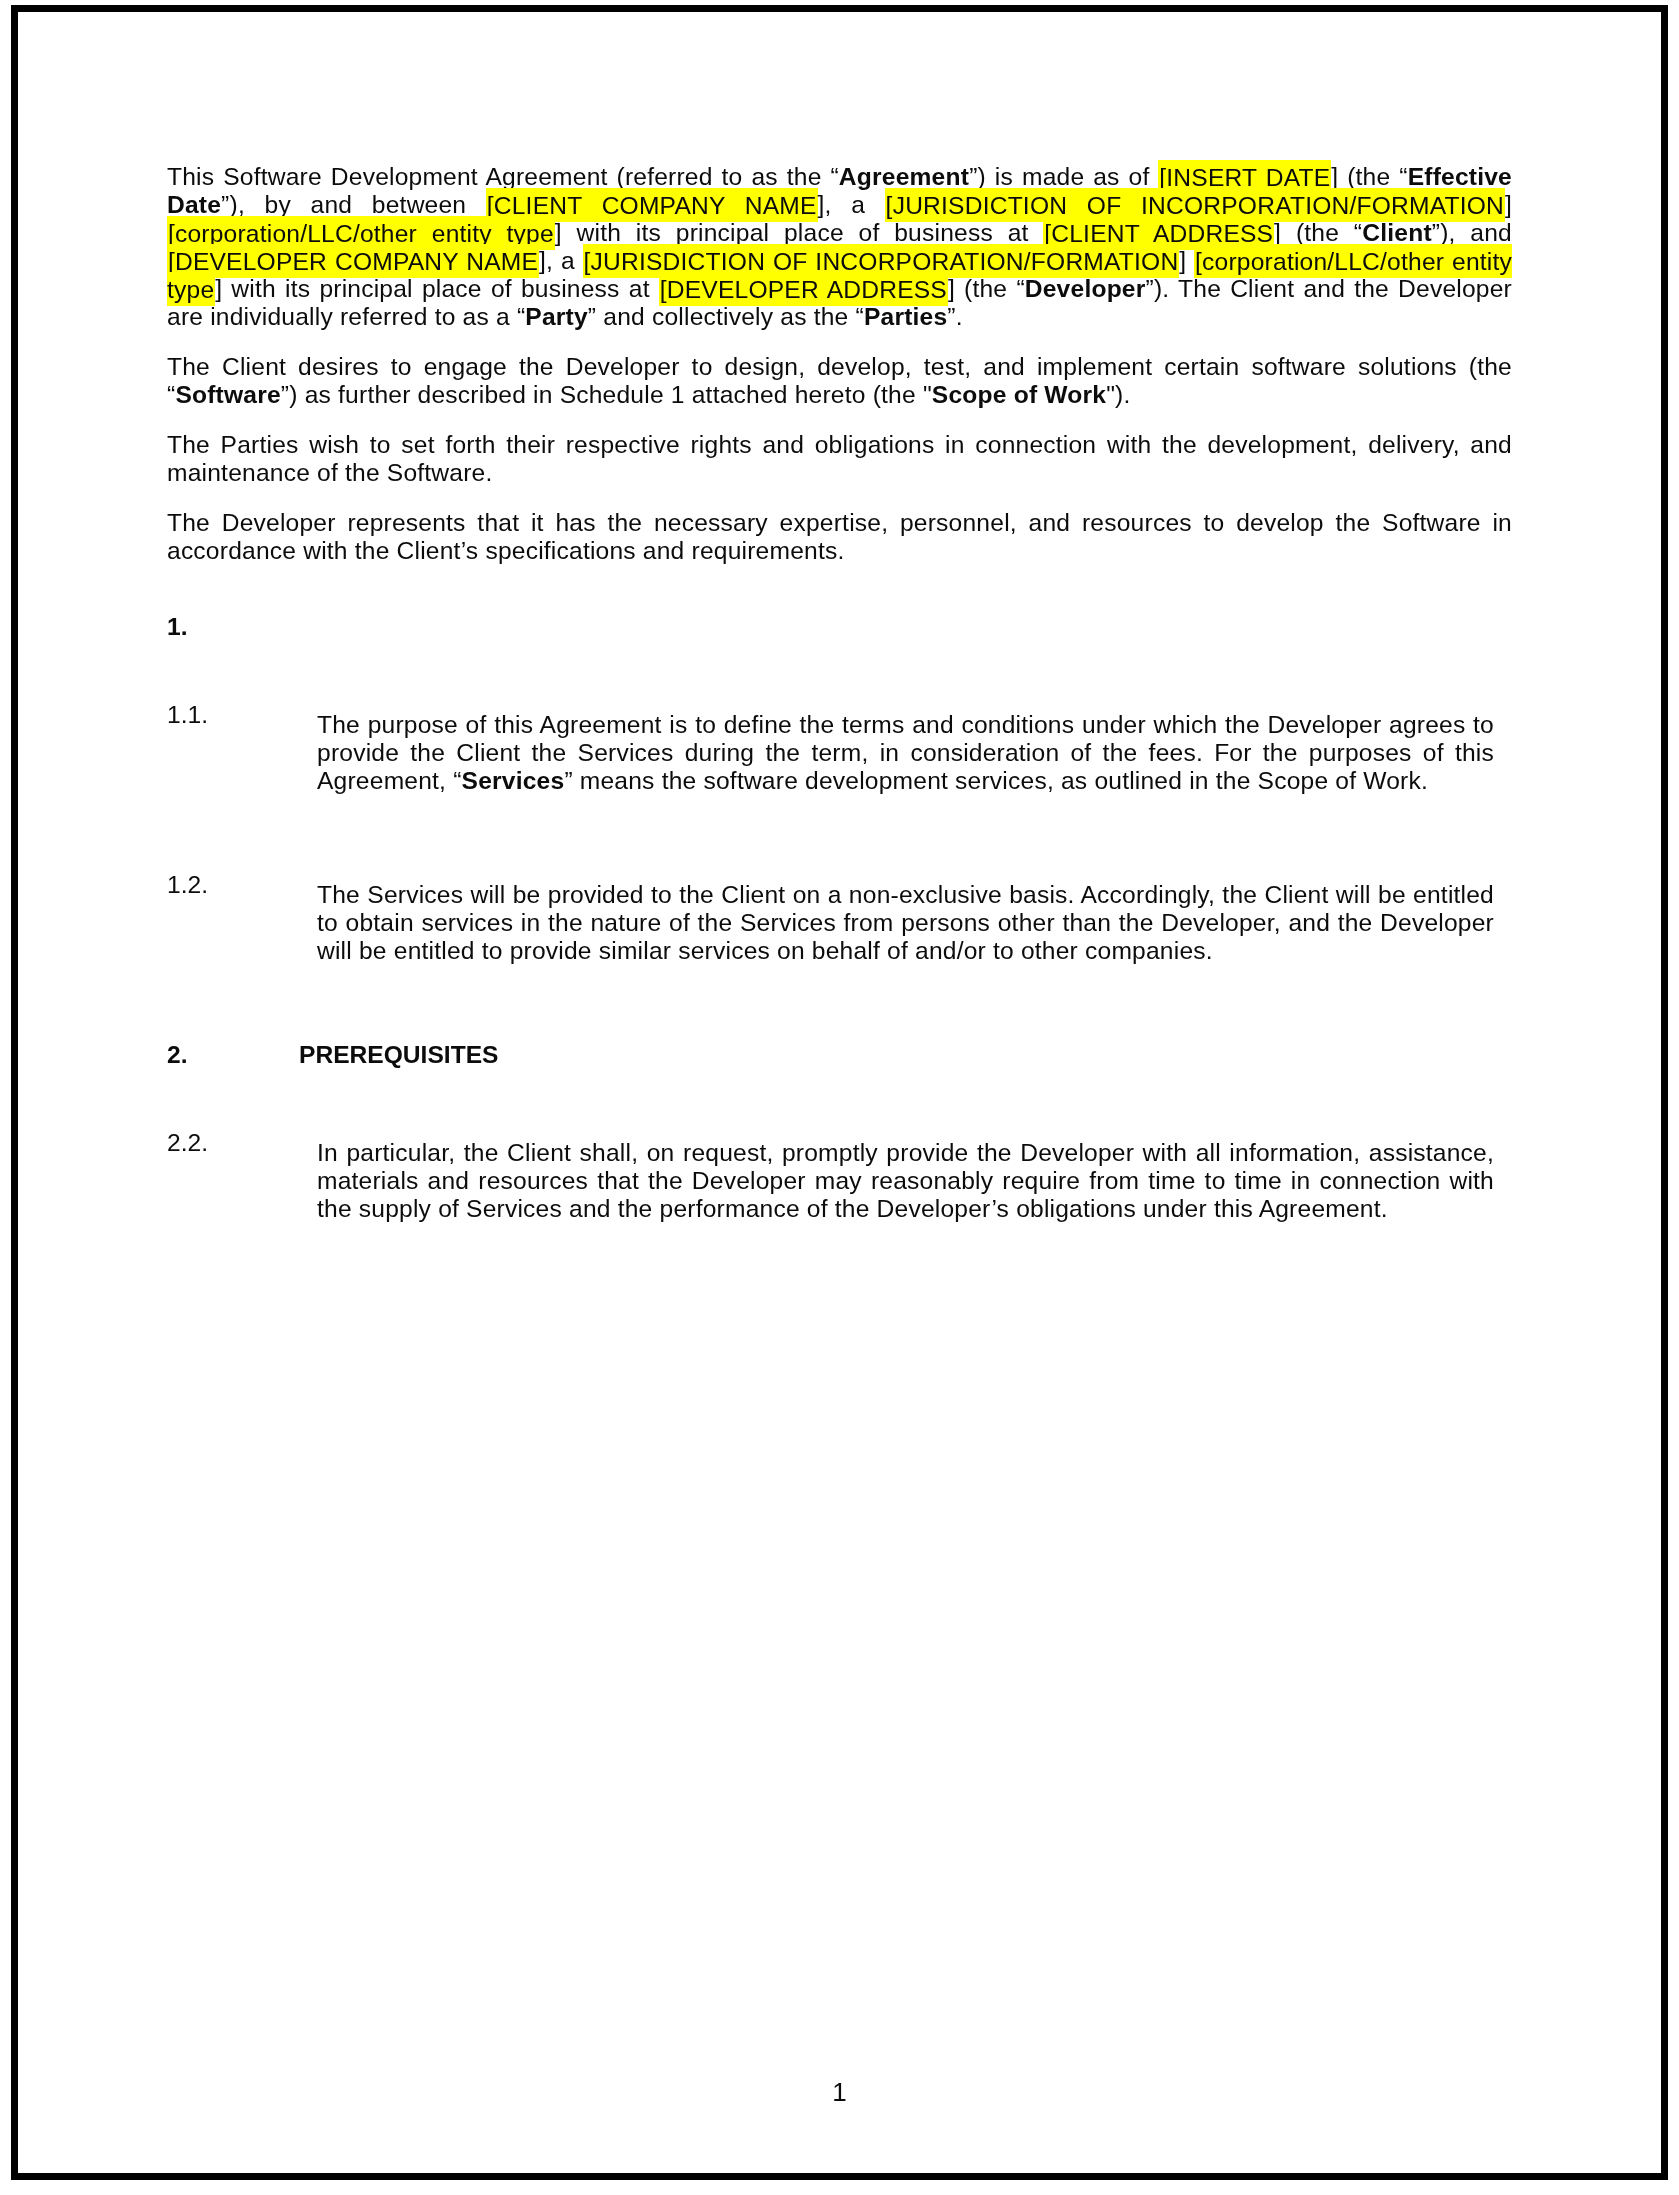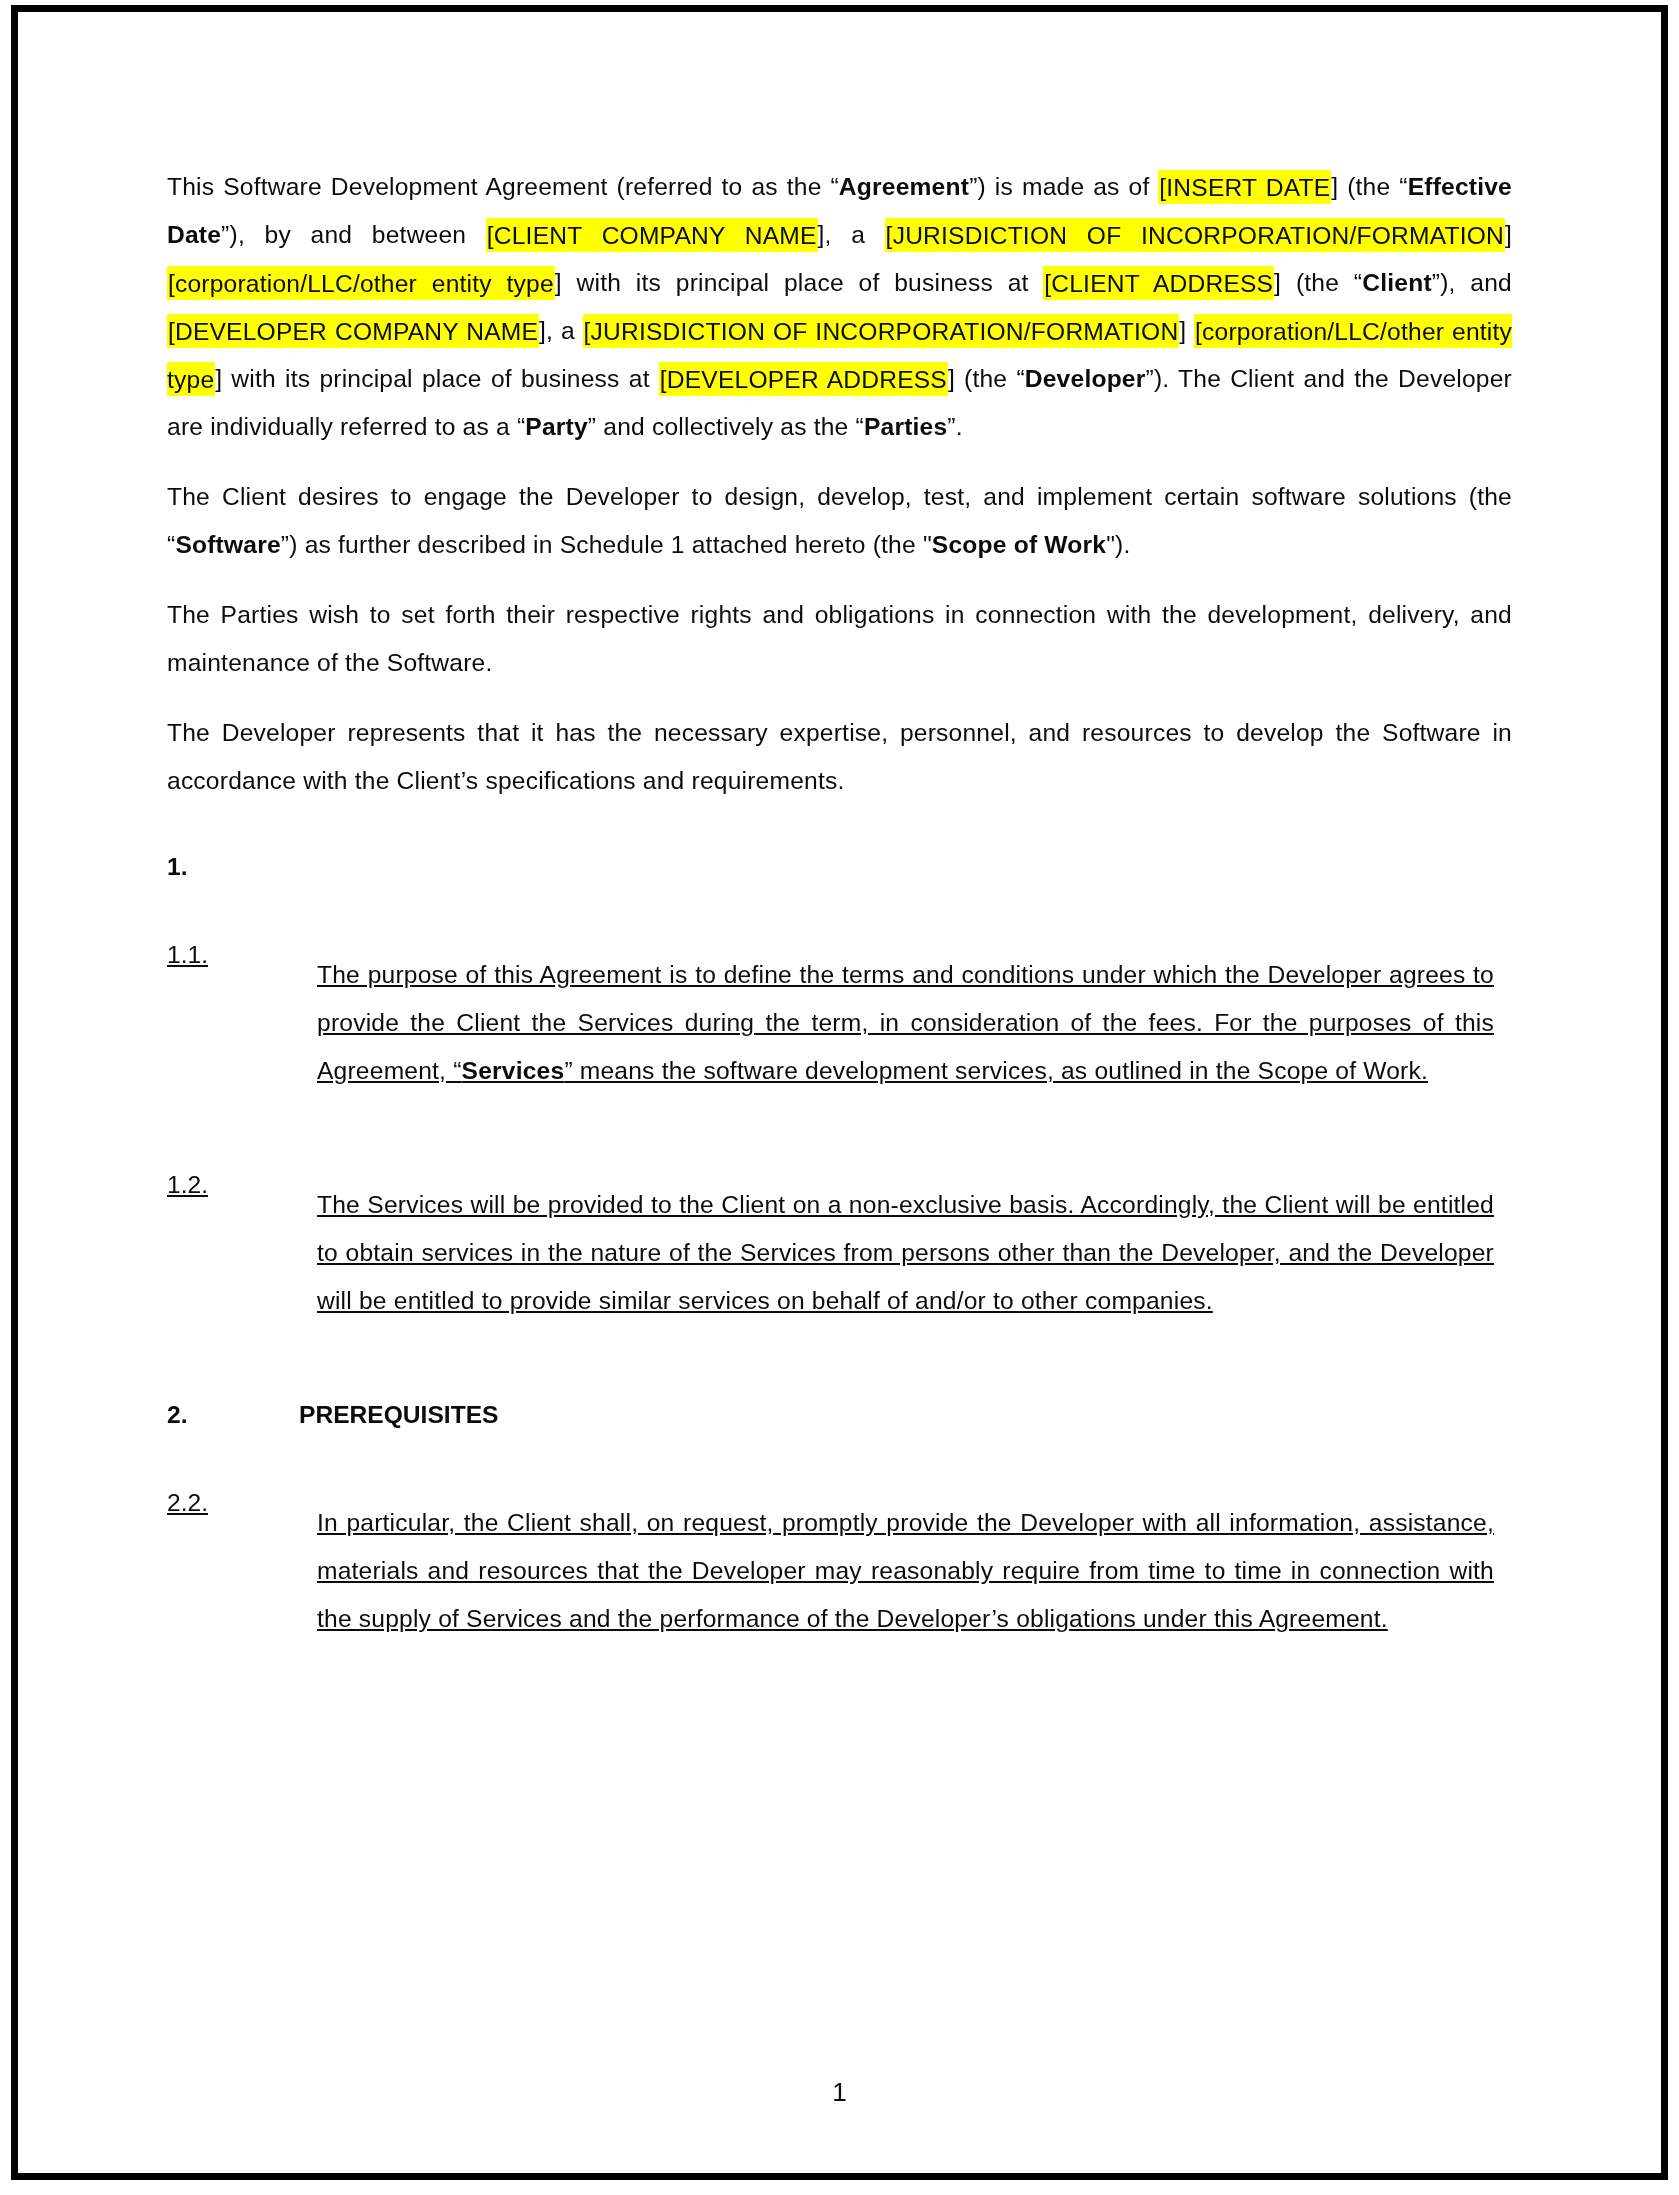--- a/index.html
+++ b/index.html
@@ -27,37 +27,36 @@
   }
   .doc-title {
     font-size: 27px;
     font-weight: bold;
     text-align: center;
     letter-spacing: 0.3px;
     margin: 0 0 39px 0;
   }
   .para {
     font-size: 24.6px;
-    line-height: 48px;
+    line-height: 28px;
     text-align: justify;
     letter-spacing: 0.2px;
     margin: 0 0 22px 0;
   }
   .sec {
     display: flex;
     font-size: 24.6px;
     line-height: 44px;
     font-weight: bold;
     margin: 40px 0 44px 0;
   }
   .sec .num { width: 132px; flex-shrink: 0; }
   .item {
     display: flex;
     margin: 0 0 50px 0;
-    text-decoration: underline;
   }
   .item .num {
     width: 132px; flex-shrink: 0;
     font-size: 24.6px; line-height: 44px;
   }
   .item .body { flex: 1; margin: 18px; }
   .h { background: var(--hl); padding: 3.5px 0.9px; }
   .b { font-weight: bold; }
   .footer {
     position: absolute;

